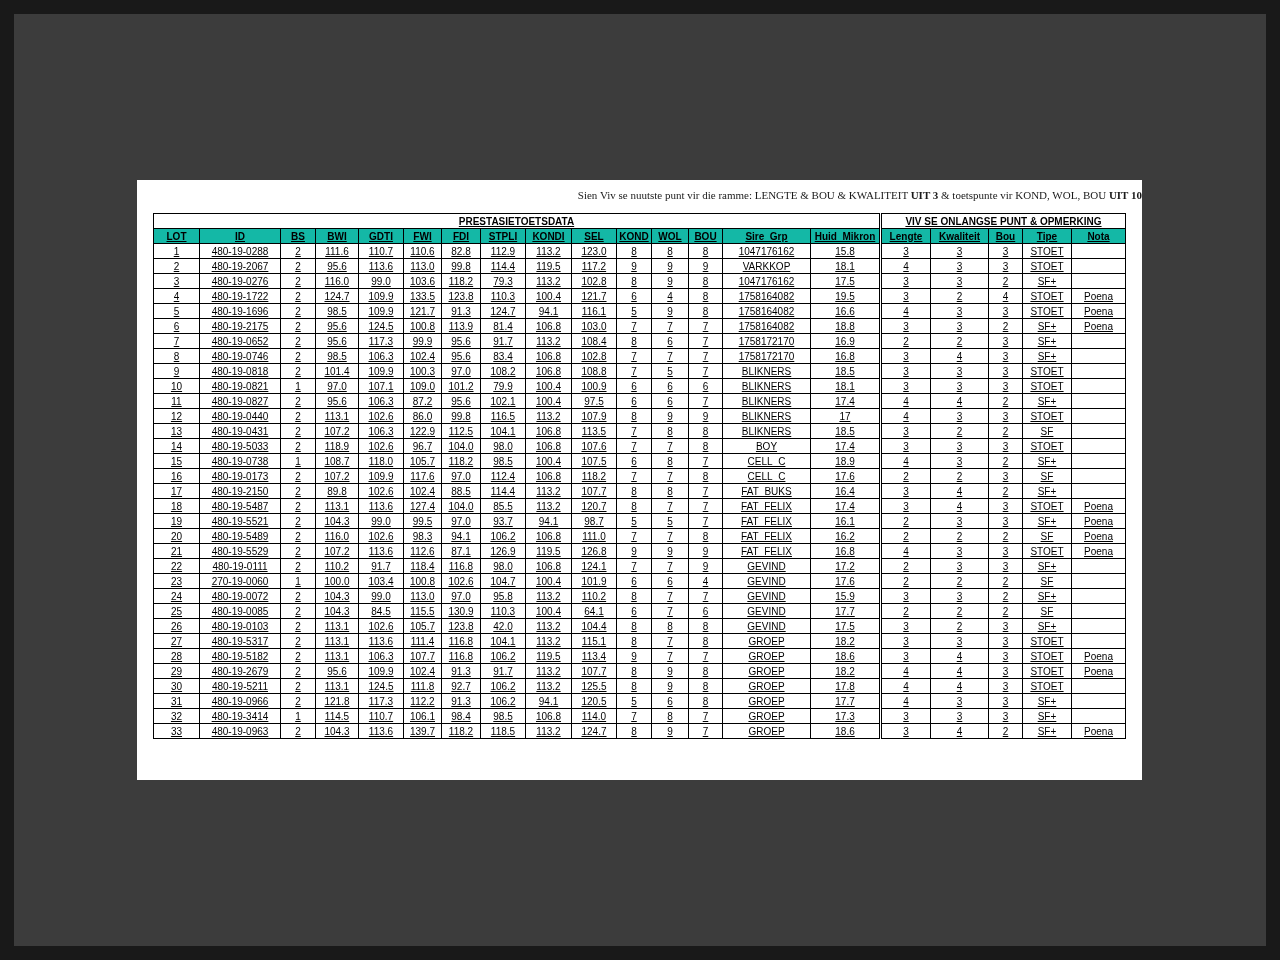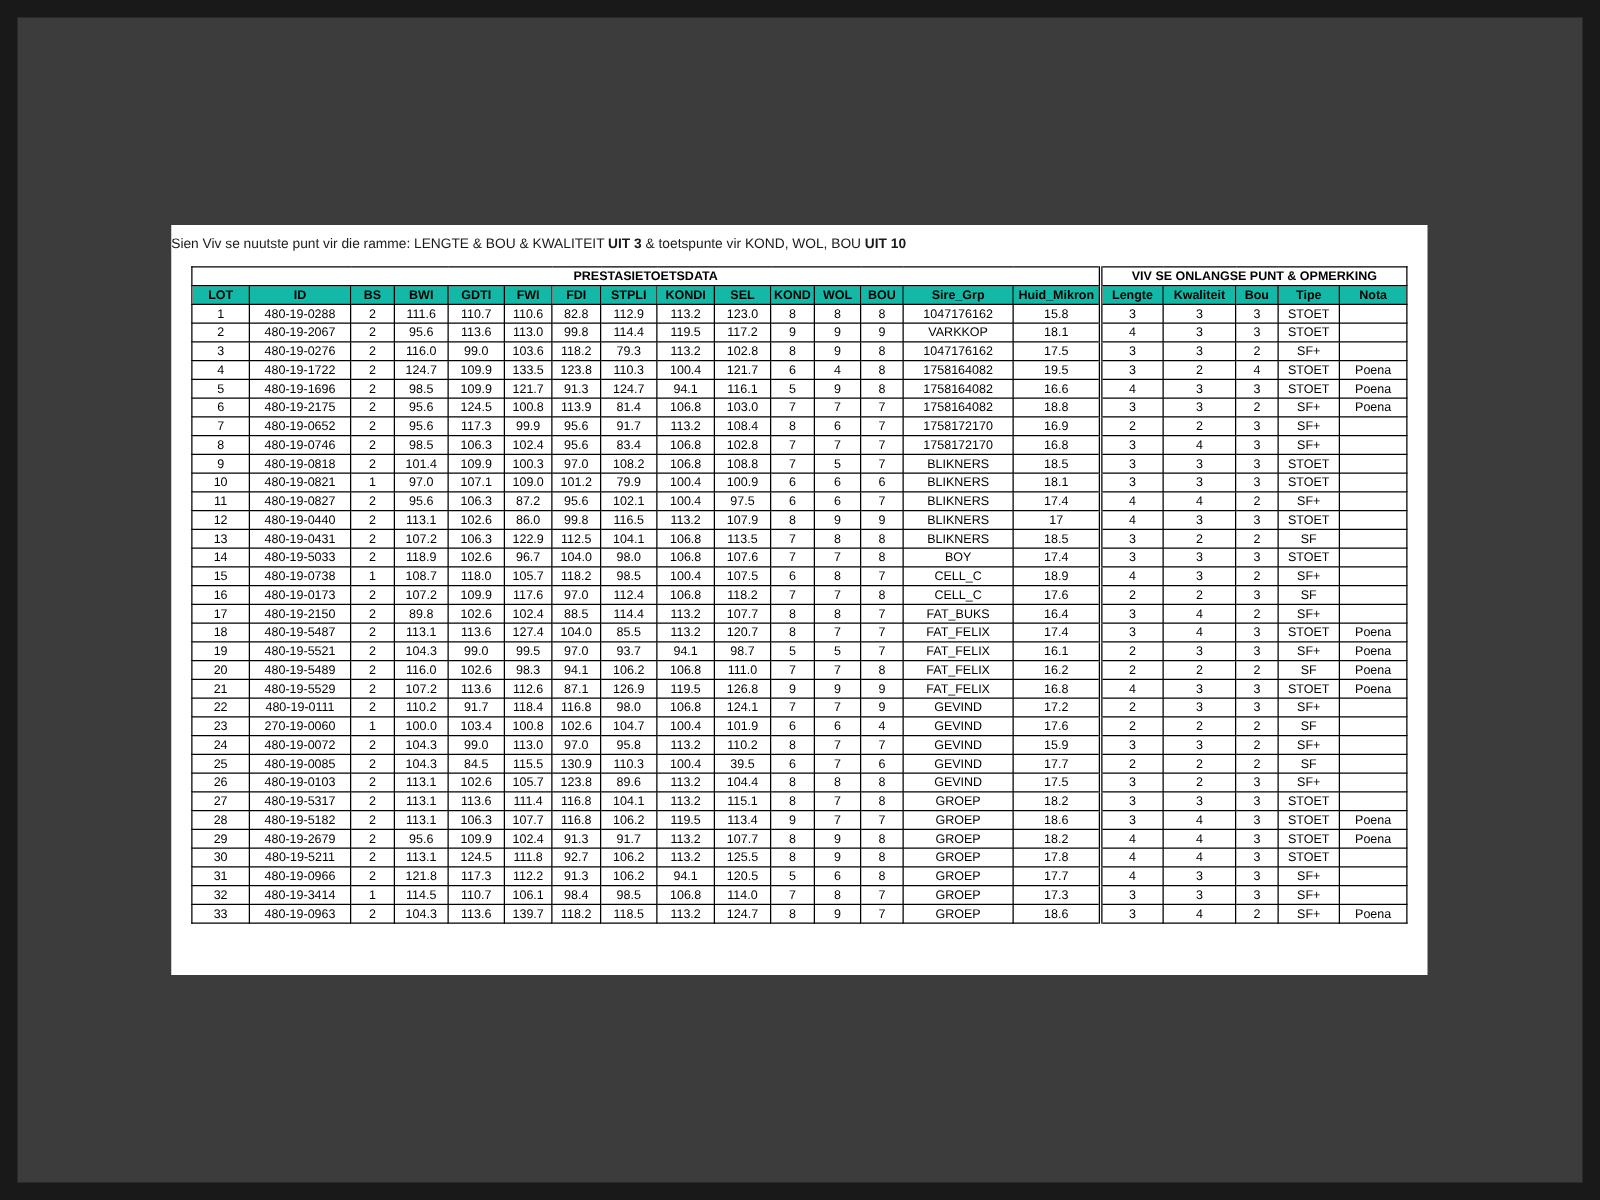--- a/index.html
+++ b/index.html
@@ -23,29 +23,31 @@
     color: #000;
   }
   .doc-title {
     text-align: center;
     padding-top: 15px;
     font-size: 13px;
     font-weight: bold;
     color: #1a1a1a;
   }
   .doc-subtitle {
-    text-align: left;
+    text-align: right;
     margin-top: 9px;
     font-size: 11px;
     color: #1a1a1a;
+    font-family: Liberation Serif, serif;
   }
   table.data {
     margin: 12px auto 16px auto;
     border-collapse: collapse;
     table-layout: fixed;
+    text-decoration: underline;
   }
   table.data th, table.data td {
     border: 1px solid #000;
     font-size: 10px;
     height: 15px;
     line-height: 13px;
     text-align: center;
     padding: 0 1px;
     white-space: nowrap;
     overflow: hidden;
@@ -652,41 +654,41 @@
           <tr>
             <td>25</td>
             <td>480-19-0085</td>
             <td>2</td>
             <td>104.3</td>
             <td>84.5</td>
             <td>115.5</td>
             <td>130.9</td>
             <td>110.3</td>
             <td>100.4</td>
-            <td>39.5</td>
+            <td>64.1</td>
             <td>6</td>
             <td>7</td>
             <td>6</td>
             <td>GEVIND</td>
             <td>17.7</td>
             <td class="right-sep">2</td>
             <td>2</td>
             <td>2</td>
             <td>SF</td>
             <td></td>
           </tr>
           <tr>
             <td>26</td>
             <td>480-19-0103</td>
             <td>2</td>
             <td>113.1</td>
             <td>102.6</td>
             <td>105.7</td>
             <td>123.8</td>
-            <td>89.6</td>
+            <td>42.0</td>
             <td>113.2</td>
             <td>104.4</td>
             <td>8</td>
             <td>8</td>
             <td>8</td>
             <td>GEVIND</td>
             <td>17.5</td>
             <td class="right-sep">3</td>
             <td>2</td>
             <td>3</td>

